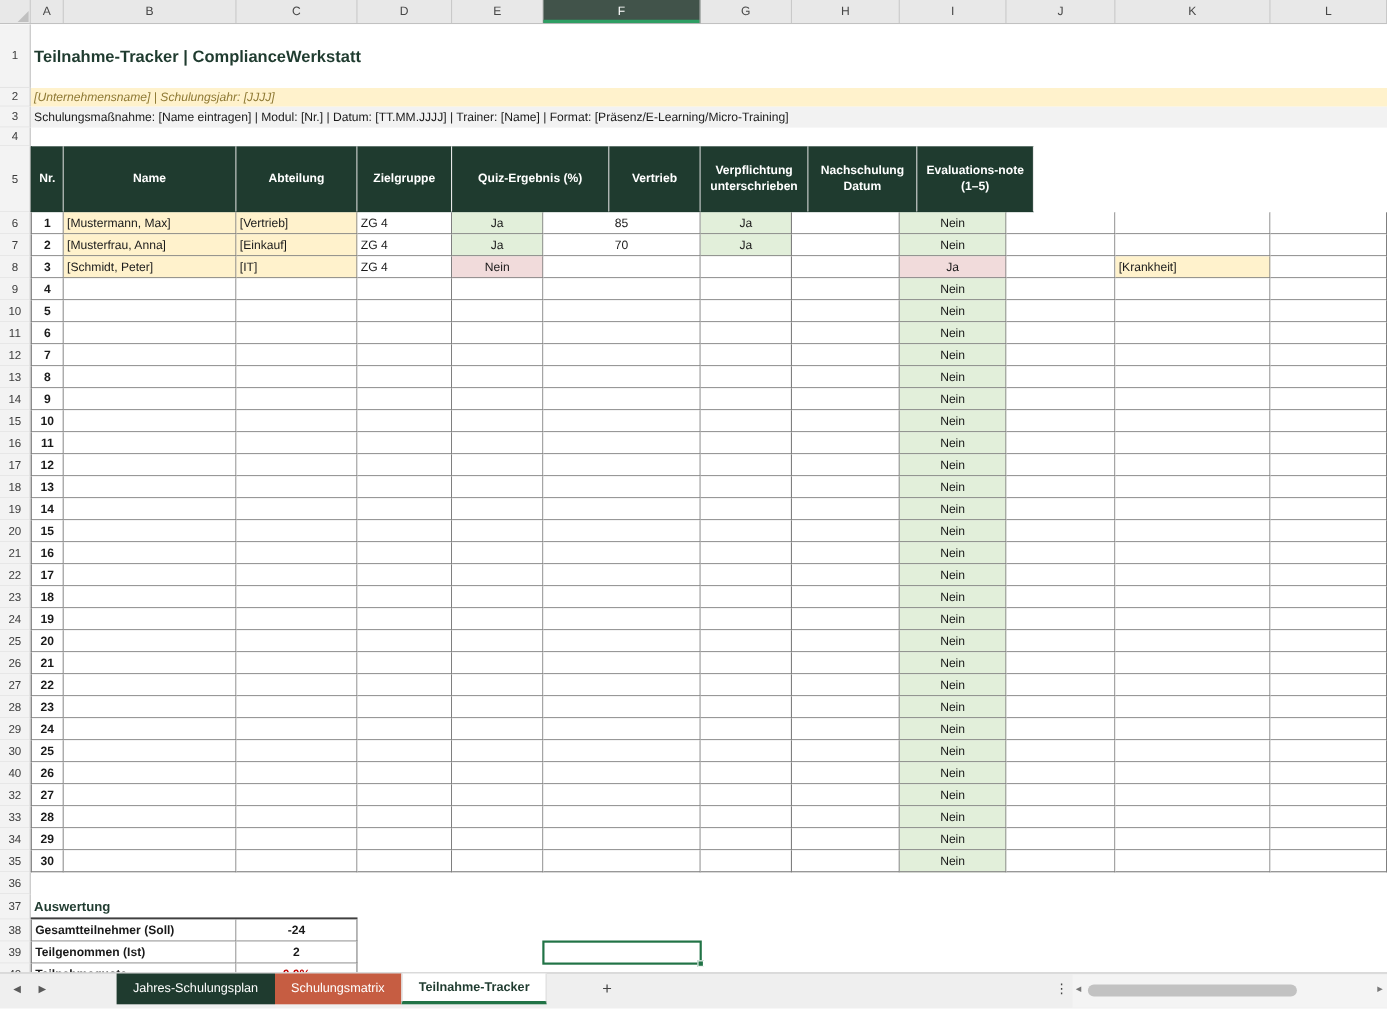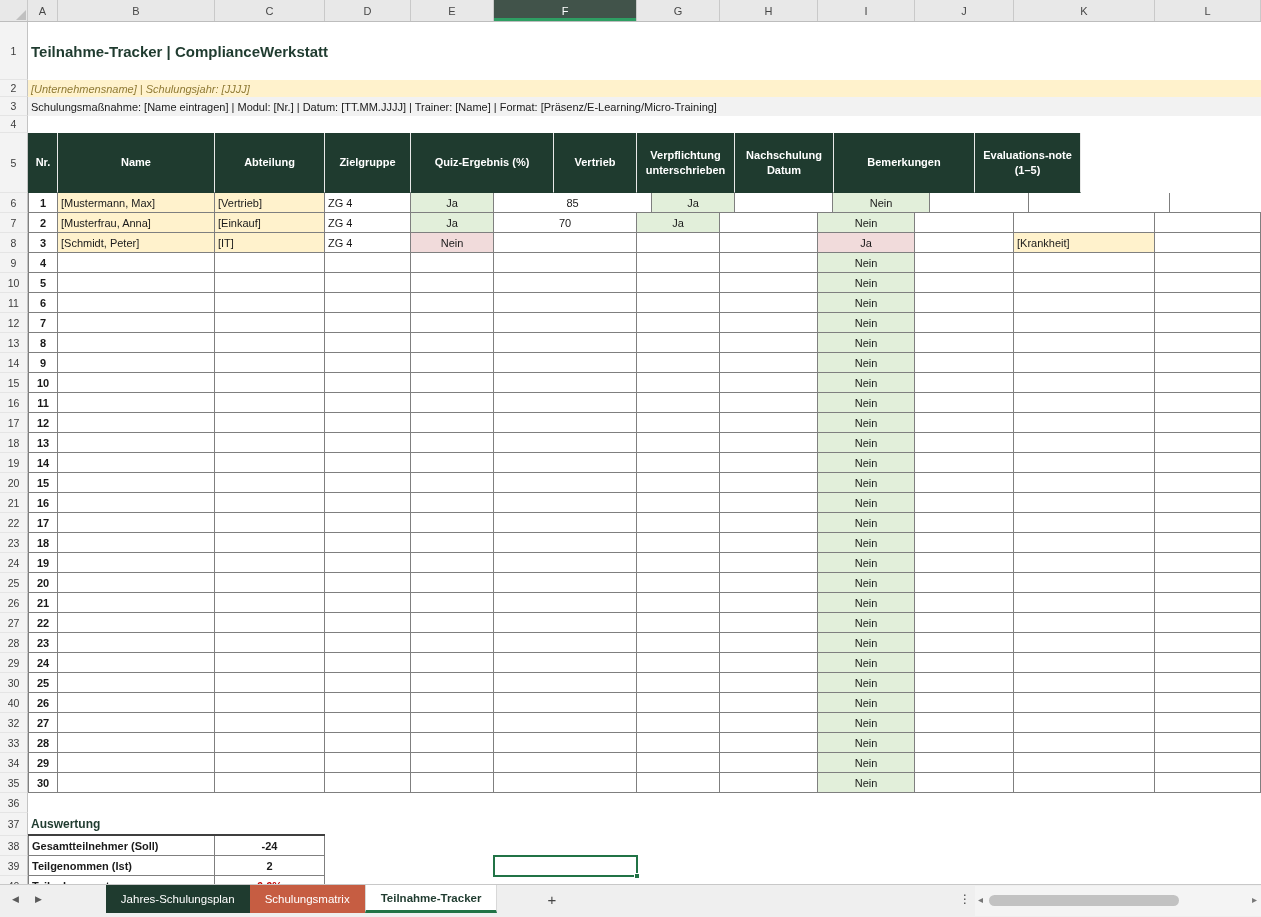--- a/index.html
+++ b/index.html
@@ -120,31 +120,30 @@
       <div class="srow" style="height: 60px;">
         <div class="rowhdr">5</div>
         <div class="th first" style="width: 30px;">Nr.</div>
         <div class="th" style="width: 157px;">Name</div>
         <div class="th" style="width: 110px;">Abteilung</div>
         <div class="th" style="width: 86px;">Zielgruppe</div>
         <div class="th" style="width: 143px;">Quiz-Ergebnis (%)</div>
         <div class="th" style="width: 83px;">Vertrieb</div>
         <div class="th" style="width: 98px;">Verpflichtung unterschrieben</div>
         <div class="th" style="width: 99px;">Nachschulung Datum</div>
-        <div class="th" style="width: 141px;">Bemerkungen</div>
         <div class="th" style="width: 106px;">Evaluations-note (1–5)</div>
       </div>
       <div class="srow" style="height: 20px;">
         <div class="rowhdr">6</div>
         <div class="cell center bold first" style="width: 30px;">1</div>
         <div class="cell bg-yellow" style="width: 157px;">[Mustermann, Max]</div>
         <div class="cell bg-yellow" style="width: 110px;">[Vertrieb]</div>
         <div class="cell" style="width: 86px;">ZG 4</div>
         <div class="cell center bg-green" style="width: 83px;">Ja</div>
-        <div class="cell center" style="width: 158px;">85</div>
+        <div class="cell center" style="width: 143px;">85</div>
         <div class="cell center bg-green" style="width: 83px;">Ja</div>
         <div class="cell center" style="width: 98px;"></div>
         <div class="cell center bg-green" style="width: 97px;">Nein</div>
         <div class="cell center" style="width: 99px;"></div>
         <div class="cell" style="width: 141px;"></div>
         <div class="cell center" style="width: 106px;"></div>
       </div>
       <div class="srow" style="height: 20px;">
         <div class="rowhdr">7</div>
         <div class="cell center bold first" style="width: 30px;">2</div>

